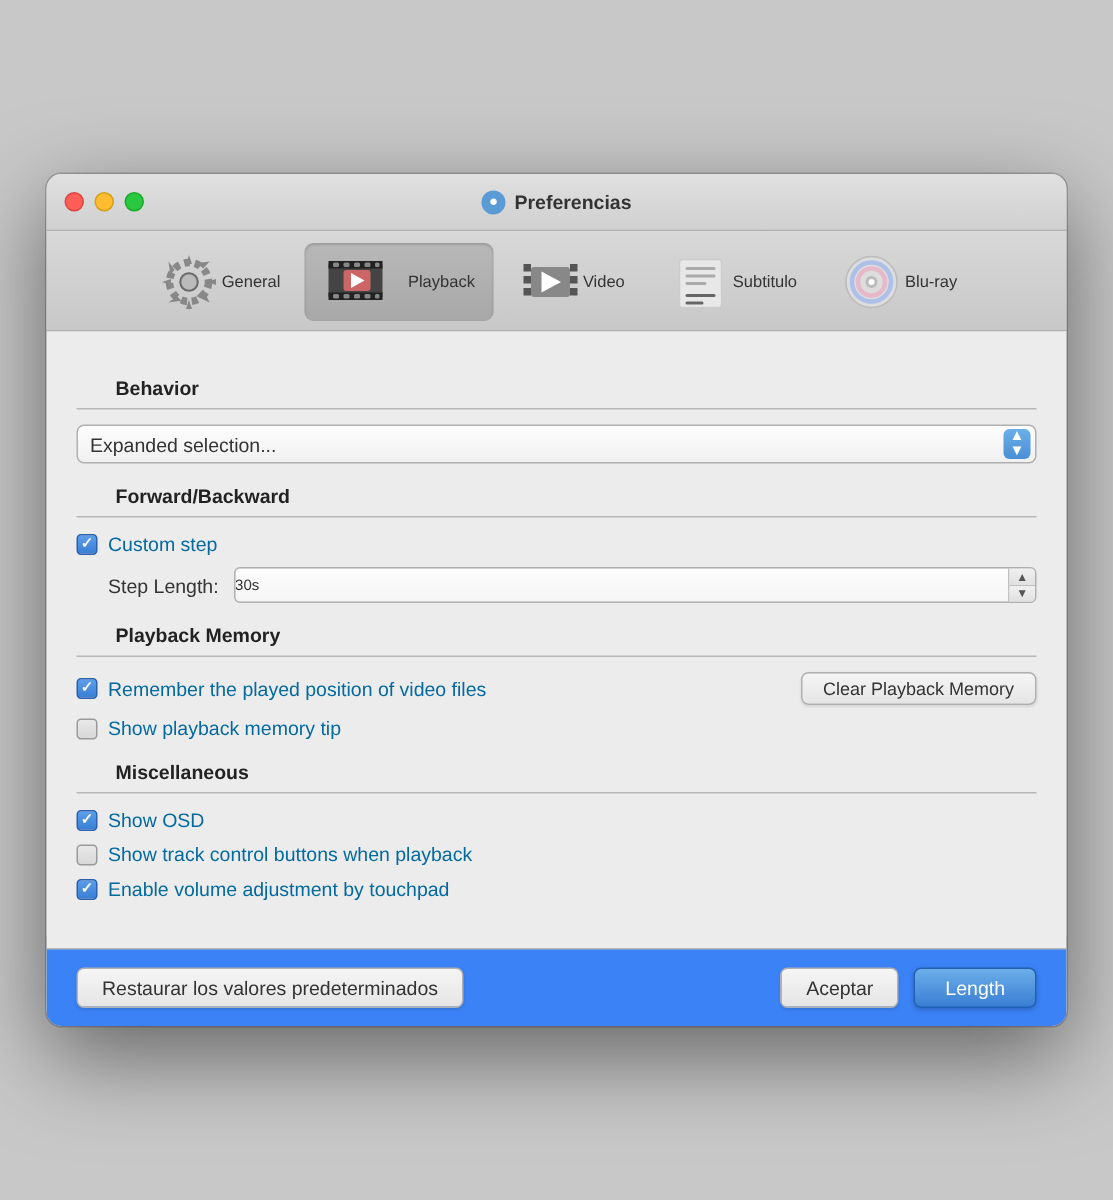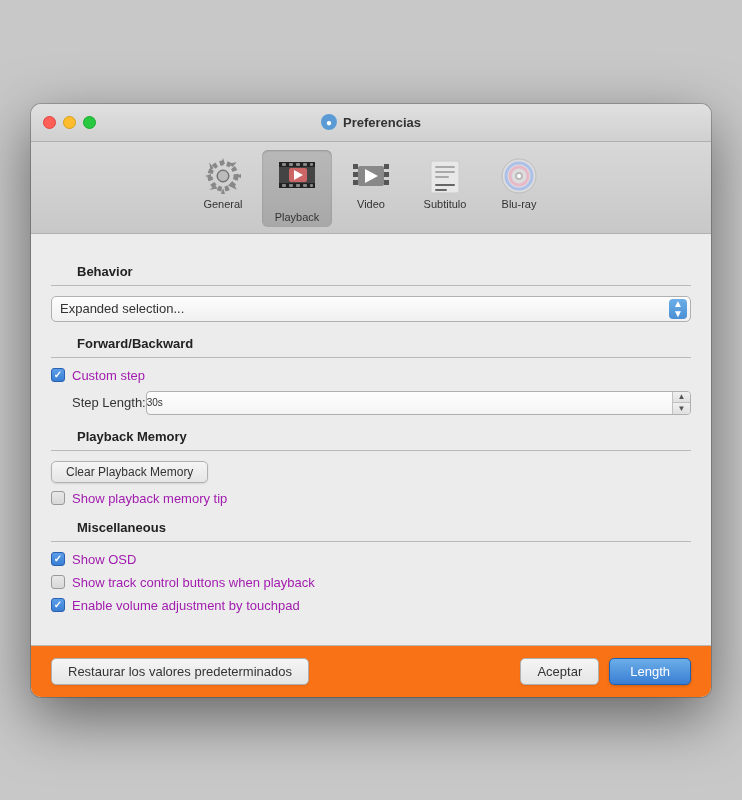--- a/index.html
+++ b/index.html
@@ -78,21 +78,21 @@
       background: linear-gradient(to bottom, #d8d8d8, #c8c8c8);
       border-bottom: 1px solid #b0b0b0;
       display: flex;
       justify-content: center;
       padding: 8px 0 6px;
       gap: 4px;
     }
 
     .toolbar-item {
       display: flex;
-      flex-direction: column;
+      flex-direction: row;
       align-items: center;
       padding: 4px 12px;
       border-radius: 6px;
       cursor: pointer;
       min-width: 70px;
     }
 
     .toolbar-item.active {
       background: linear-gradient(to bottom, #b8b8b8, #a8a8a8);
       box-shadow: inset 0 1px 2px rgba(0,0,0,0.2);
@@ -201,27 +201,28 @@
     .checkbox.checked::after {
       content: '✓';
       color: white;
       font-size: 10px;
       font-weight: bold;
       line-height: 1;
     }
 
     .checkbox-label {
       font-size: 13px;
-      color: #a21caf;
+      color: #0369a1;
     }
 
     
     .step-row {
       display: flex;
       align-items: center;
+      gap: 10px;
       margin-bottom: 10px;
       padding-left: 21px;
     }
 
     .step-label {
       font-size: 13px;
       color: #333;
       white-space: nowrap;
     }
 
@@ -290,21 +291,21 @@
       font-size: 12px;
       color: #333;
       cursor: pointer;
       box-shadow: 0 1px 2px rgba(0,0,0,0.1);
       white-space: nowrap;
       text-align: center;
     }
 
     
     .footer {
-      background: #f97316;
+      background: #3b82f6;
       border-top: 1px solid #b8b8b8;
       padding: 12px 20px;
       display: flex;
       align-items: center;
       justify-content: space-between;
       margin-top: 8px;
     }
 
     .footer-left {
       display: flex;
@@ -499,20 +500,24 @@
         </div>
       </div>
     </div>
 
     <div class="section-header-row">
       <div class="section-title">Playback Memory</div>
     </div>
     <hr class="section-divider">
 
     <div class="playback-memory-row">
+      <div class="checkbox-row" style="margin-bottom:0;">
+        <div class="checkbox checked"></div>
+        <span class="checkbox-label">Remember the played position of video files</span>
+      </div>
       <button class="clear-btn">Clear Playback Memory</button>
     </div>
 
     <div class="checkbox-row">
       <div class="checkbox"></div>
       <span class="checkbox-label">Show playback memory tip</span>
     </div>
 
     <div class="section-header-row">
       <div class="section-title">Miscellaneous</div>

